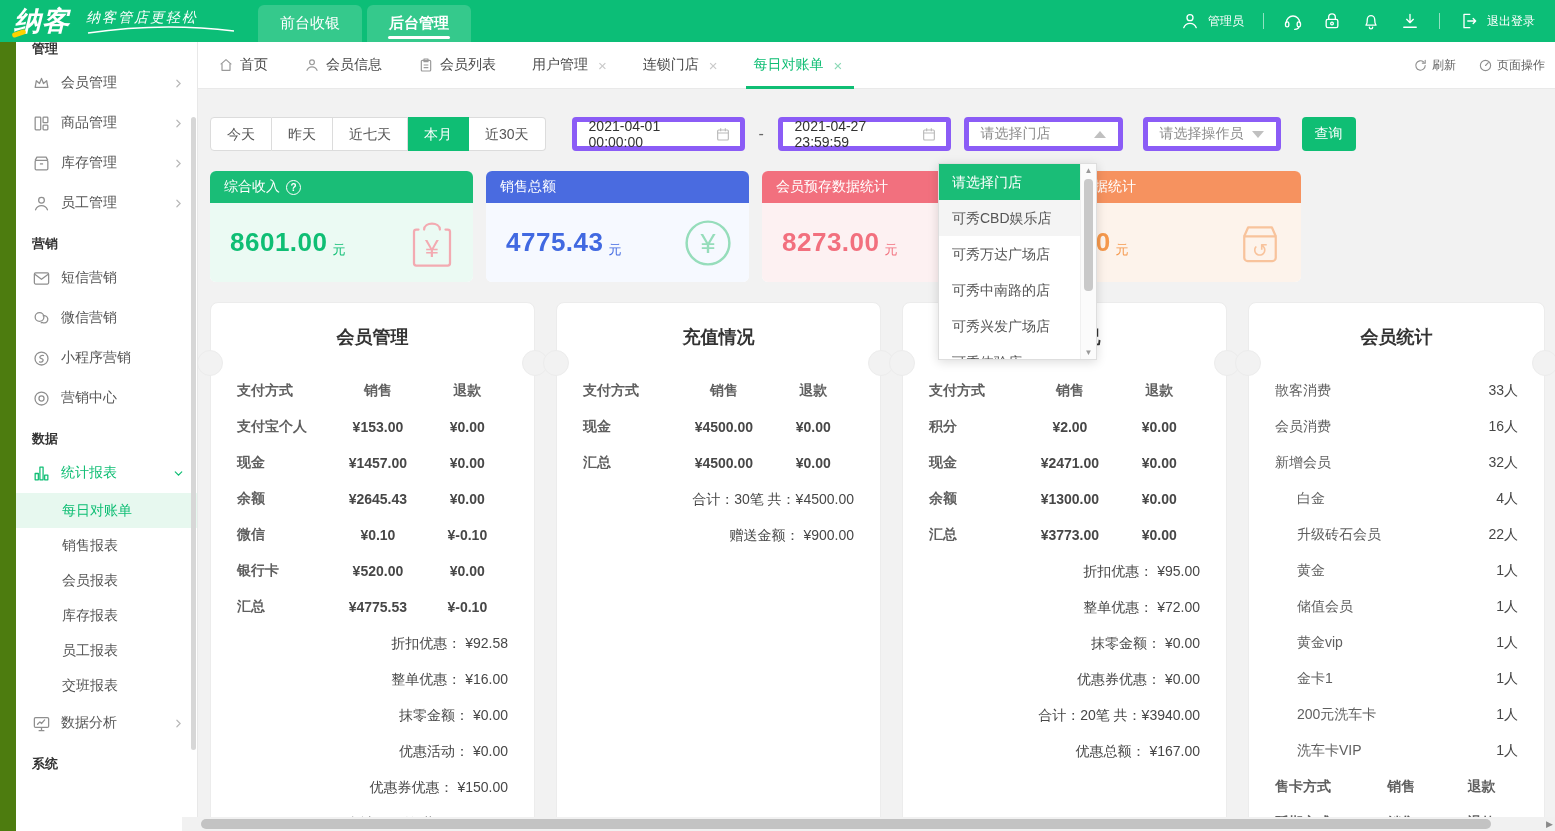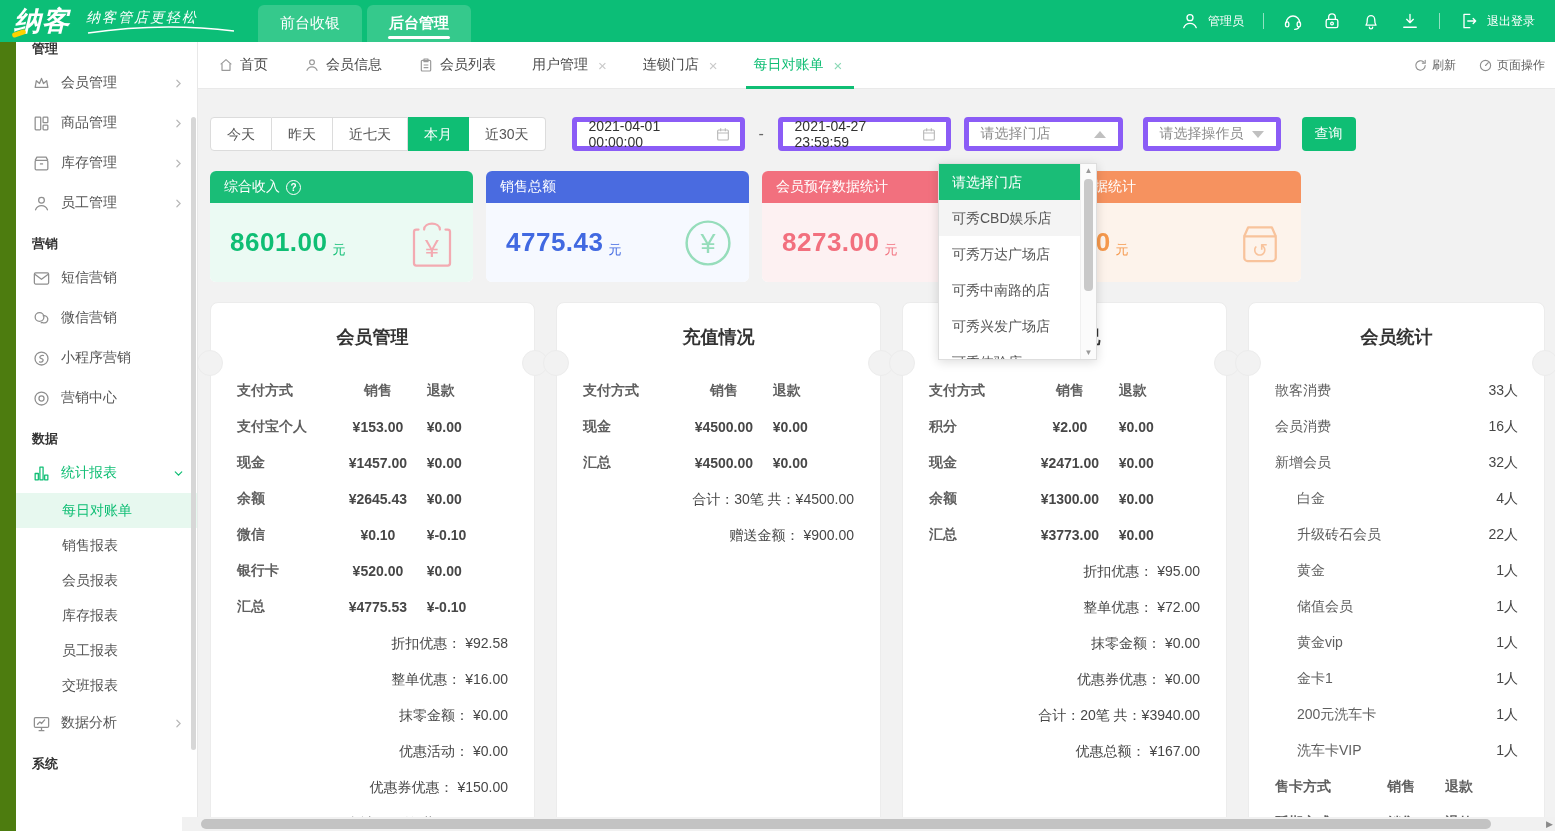--- a/index.html
+++ b/index.html
@@ -85,21 +85,21 @@
   .panels { display:flex; gap:21px; margin-top:20px; margin-right:10px; height:600px; }
   .panel { background:#fff; border:1px solid #ececec; border-radius:8px; width:325px; position:relative; padding:0 26px; flex:none; }
   .panel.flex { flex:1; width:auto; }
   .panel .notch-l, .panel .notch-r { position:absolute; top:47px; width:26px; height:26px; background:#f2f2f2; border:1px solid #ececec; border-radius:50%; }
   .panel .notch-l { left:-14px; } .panel .notch-r { right:-14px; }
   .panel-title { margin-top:20px; text-align:center; font-size:18px; font-weight:bold; color:#333; height:28px; line-height:28px; }
   .ptable { margin-top:22px; }
   .prow { display:flex; height:36px; align-items:center; font-size:14px; color:#474747;font-weight:bold; }
   .prow .c1 { width:34%; color:#5f5f5f; }
   .prow .c2 { width:36%; text-align:center; }
-  .prow .c3 { width:30%; text-align:left; }
+  .prow .c3 { width:30%; text-align:center; }
   .prow.phead .c2, .prow.phead .c3 { color:#5f5f5f; }
   .srow { height:36px; line-height:36px; text-align:right; font-size:14px; color:#474747; }
   .mrow { display:flex; height:36px; align-items:center; justify-content:space-between; font-size:14px; color:#5f5f5f; }
   .mrow .cnt { color:#474747; }
   .mrow.indent { padding-left:22px; }
 
   
   .store-dd { position:absolute; left:938px; top:163px; width:159px; height:197px; background:#fff; border:1px solid #dedede; box-shadow:0 2px 10px rgba(0,0,0,.14); z-index:50; overflow:hidden; }
   .dd-list { margin-right:16px; }
   .dd-item { height:36px; line-height:36px; padding-left:13px; font-size:14px; color:#555; white-space:nowrap; cursor:pointer; overflow:hidden; }

